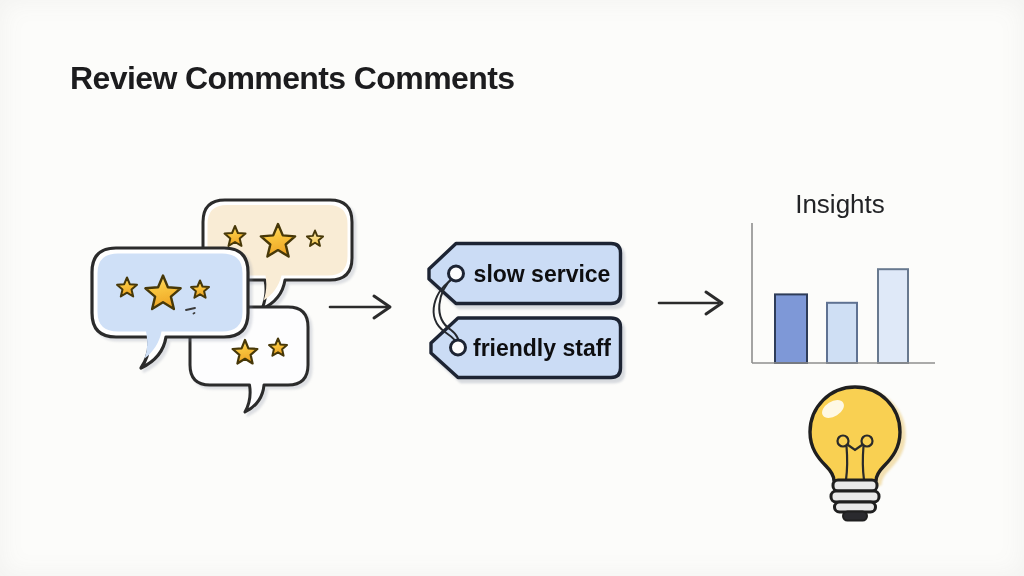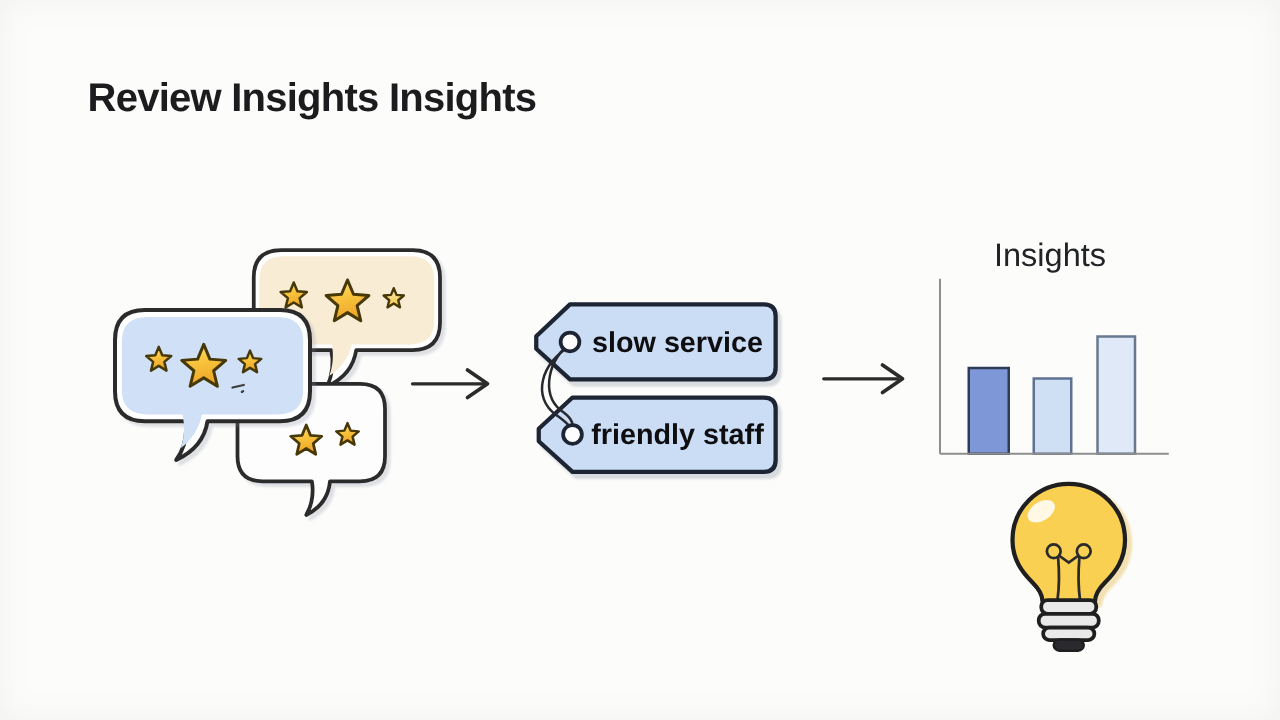--- a/index.html
+++ b/index.html
@@ -33,21 +33,21 @@
   .tag-label {
     font-family: "Liberation Sans", sans-serif;
     font-size: 23px; font-weight: 700; fill: #0e0e10;
   }
 </style>
 </head>
 <body>
 
 <div class="stage">
 
-  <div class="page-title">Review Insights Insights</div>
+  <div class="page-title">Review Comments Comments</div>
 
   <svg id="bubbles-svg" width="312" height="236" viewBox="0 0 312 236">
     <defs>
       <linearGradient id="gold" x1="0" y1="0" x2="0.25" y2="1">
         <stop offset="0" stop-color="#ffe07d"></stop>
         <stop offset="0.45" stop-color="#f9c63f"></stop>
         <stop offset="1" stop-color="#efa626"></stop>
       </linearGradient>
       <linearGradient id="goldLight" x1="0" y1="0" x2="0.25" y2="1">
         <stop offset="0" stop-color="#fdf1c4"></stop>

